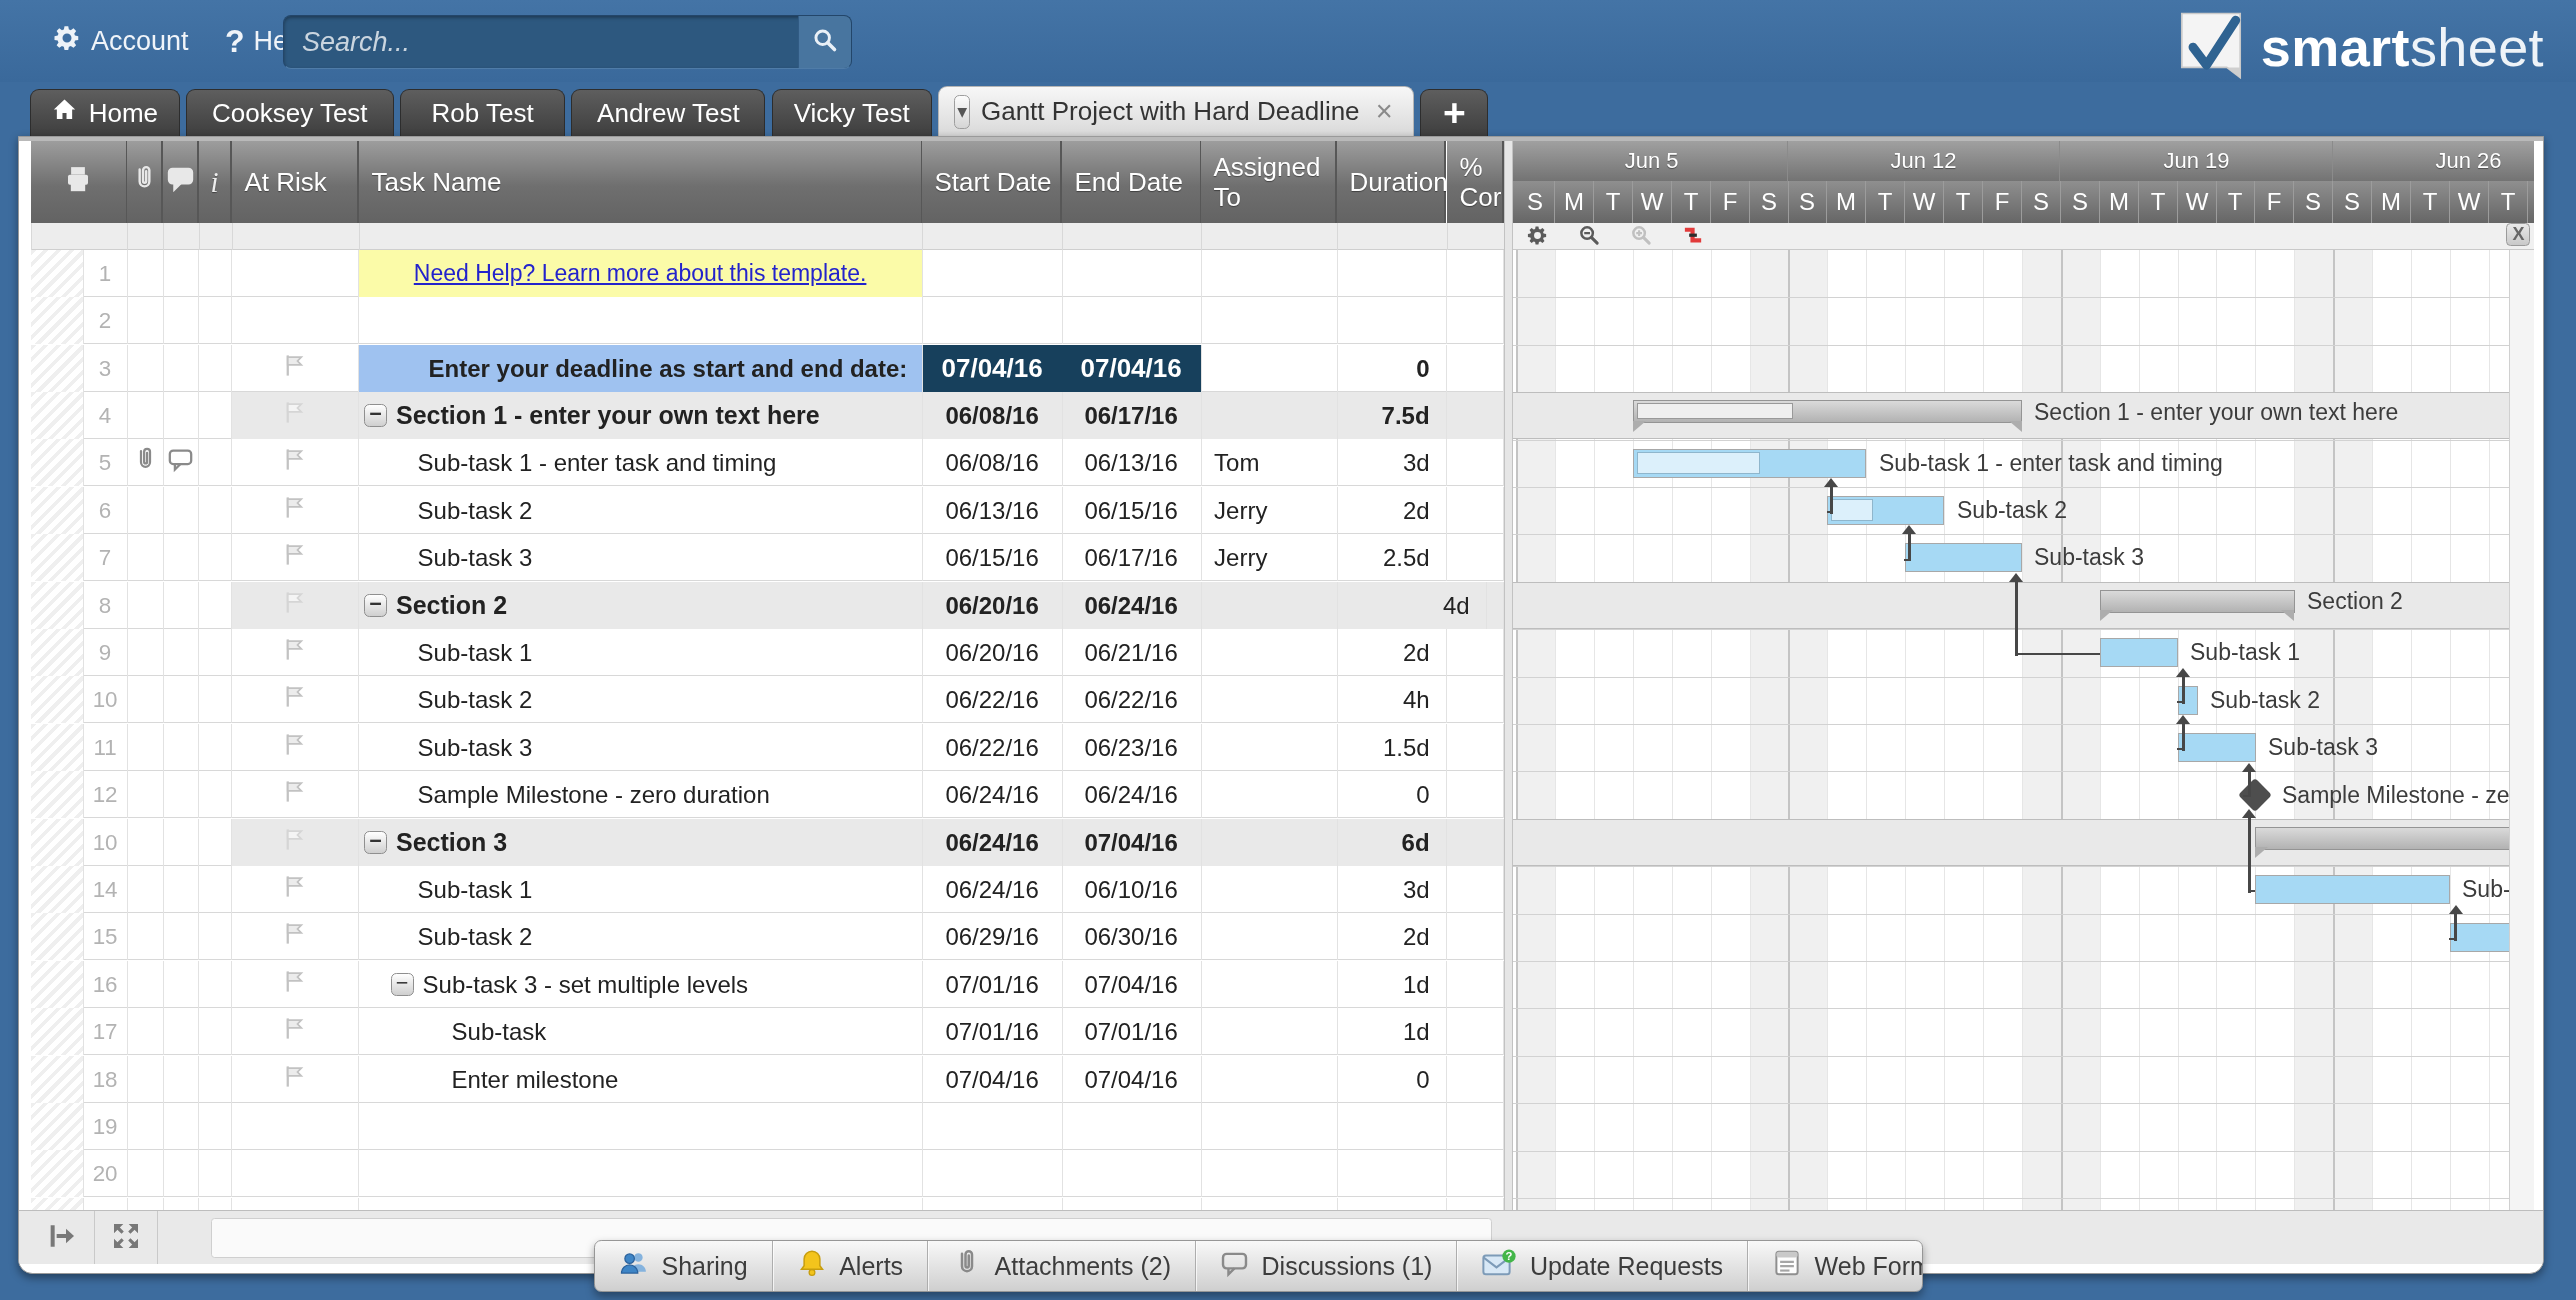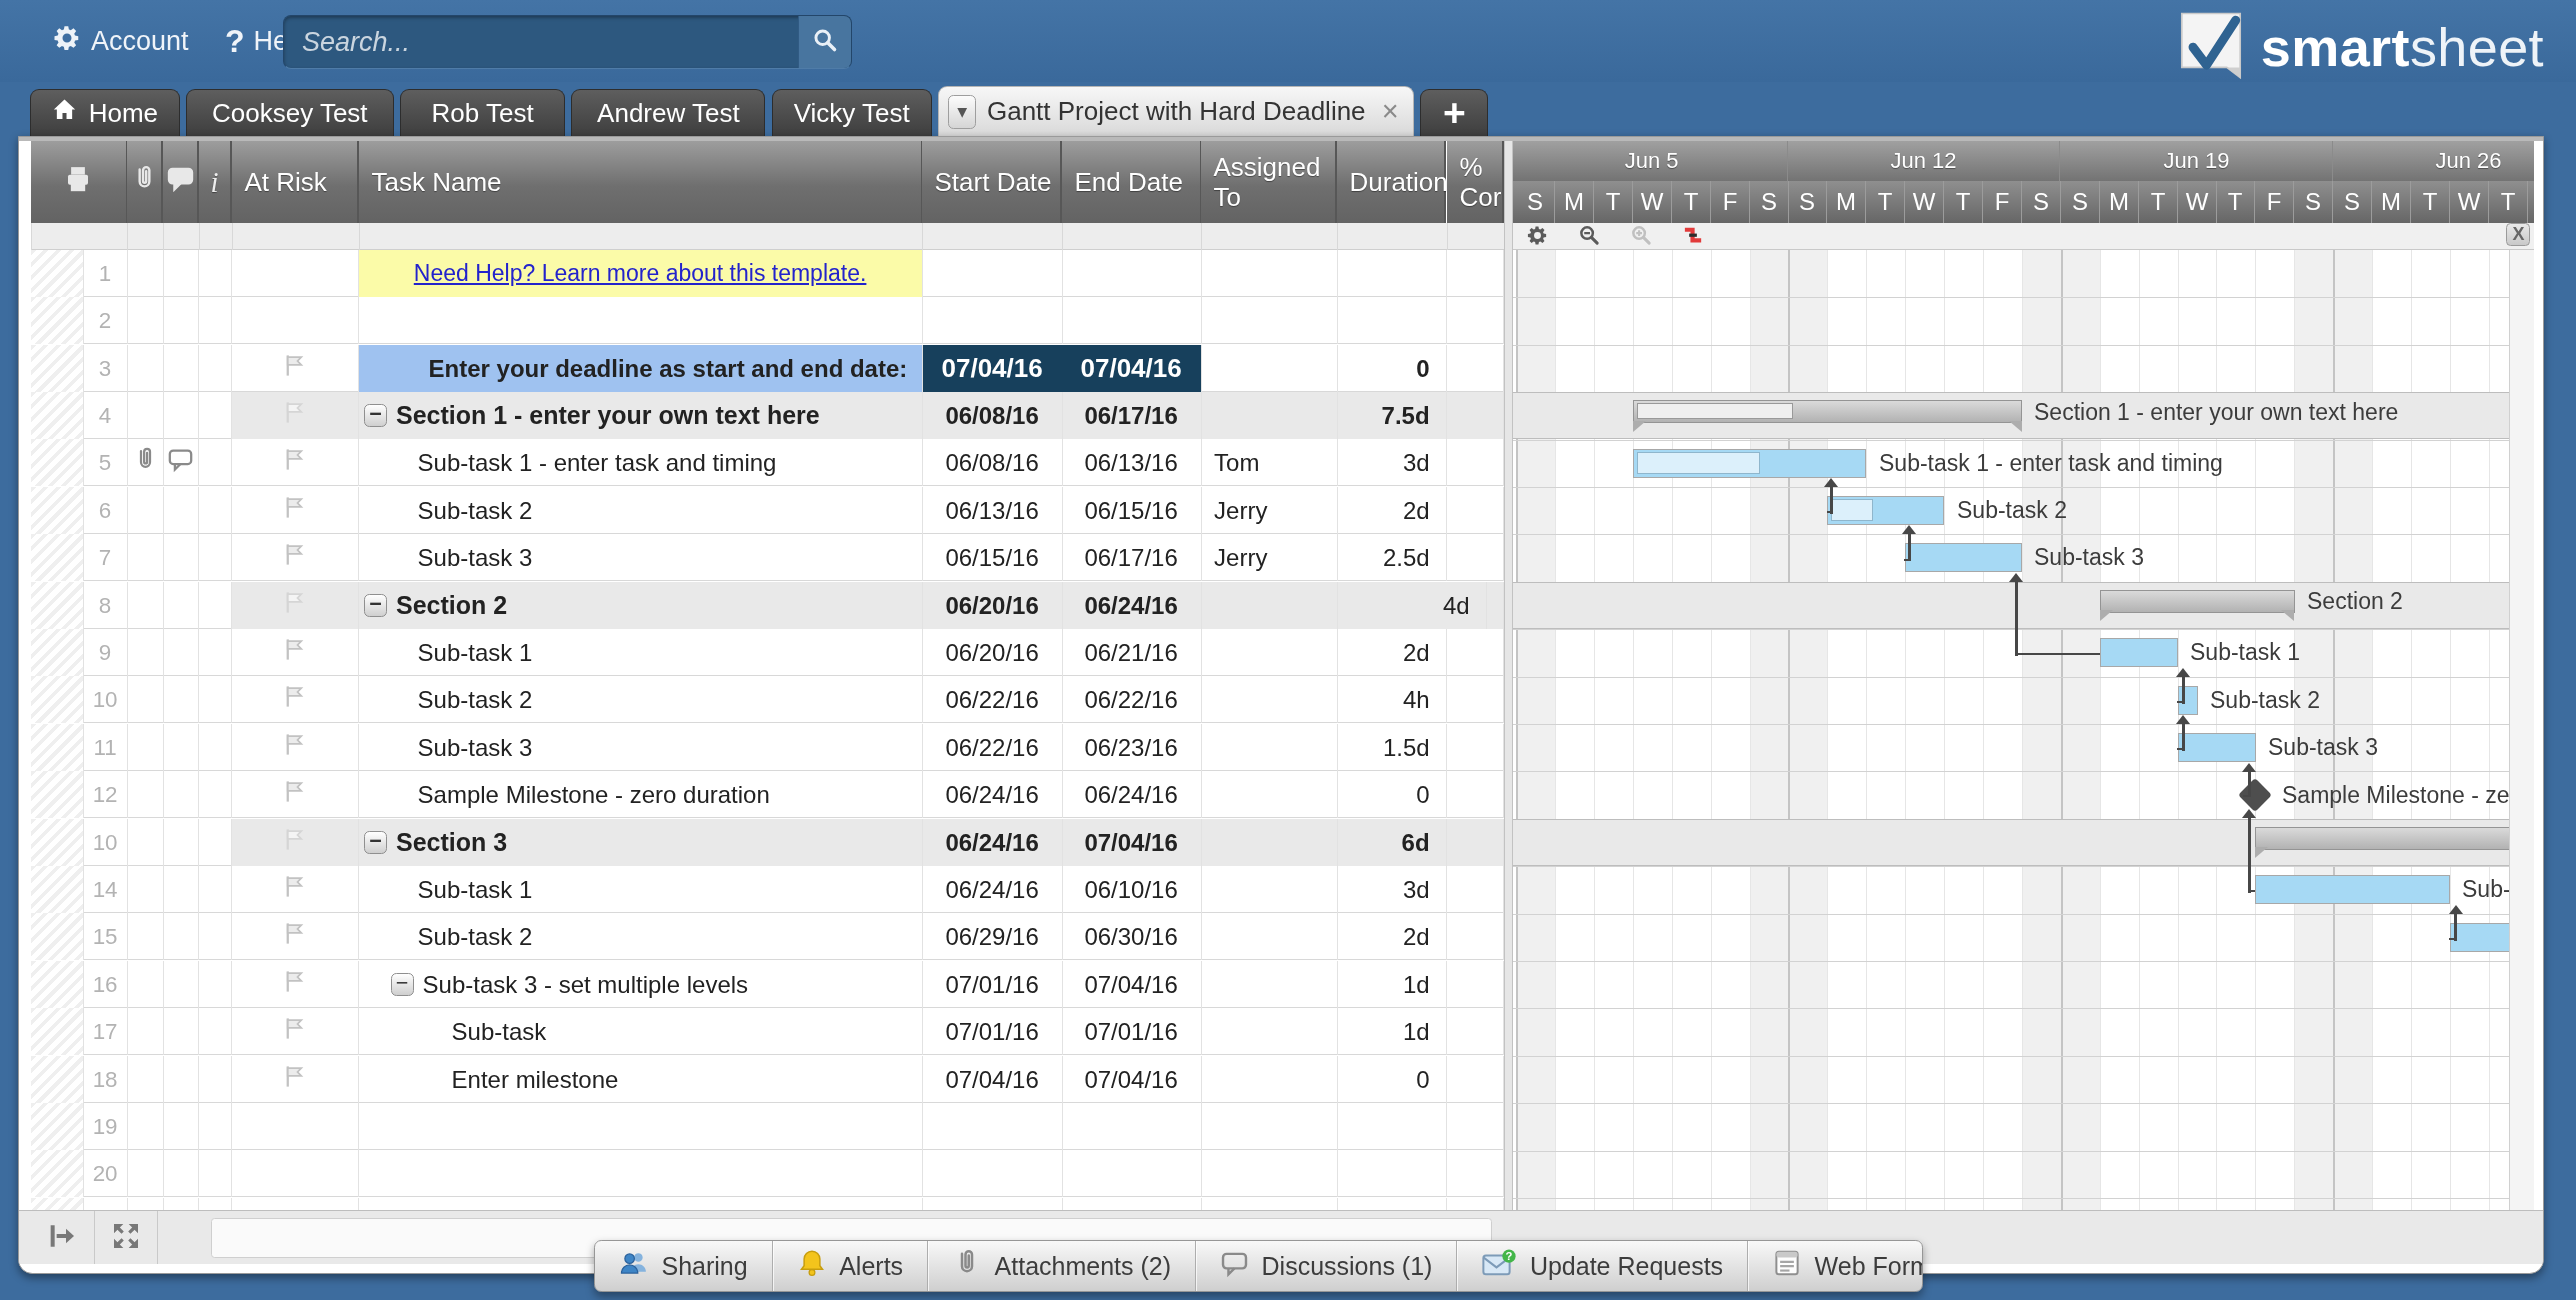--- a/index.html
+++ b/index.html
@@ -17,21 +17,21 @@
   .searchbox input::placeholder{color:rgba(255,255,255,.75);}
   .search-btn{width:52px;background:#48759f;border-left:0.9px solid #315b84;display:flex;align-items:center;justify-content:center;}
   .logo{right:32px;top:9px;display:flex;align-items:center;gap:16px;}
   .logo-text{font-size:54px;color:#ffffff;letter-spacing:0.4px;}
   .logo-text b{font-weight:bold;}
   .logo-text span{font-weight:normal;color:#eef3f8;}
   
   .tabstrip{left:0;top:82px;width:2576px;height:54px;display:flex;align-items:flex-end;padding-left:29.5px;box-sizing:border-box;gap:6.3px;}
   .tab{height:47px;border-radius:9px 9px 0 0;display:flex;align-items:center;justify-content:center;gap:10.7px;
        font-size:26px;color:#fff;background:linear-gradient(#5e5e5e,#3e3e3e);border:0.9px solid #2d2d2d;border-bottom:none;
-       box-sizing:border-box;padding:0 9px;white-space:nowrap;}
+       box-sizing:border-box;padding:0 15px;white-space:nowrap;}
   .tab.active{background:linear-gradient(#f7f7f7,#d9d9d9);color:#333;border-color:#b5b5b5;height:50px;}
   .tab .menu-btn{width:32px;height:32px;border:0.9px solid #9e9e9e;border-radius:5.4px;background:linear-gradient(#fcfcfc,#d5d5d5);
        color:#555;font-size:19.7px;display:flex;align-items:center;justify-content:center;}
   .tab .close-x{color:#8a8a8a;font-size:29px;padding:0 5.4px;}
   .tab.plus{width:68px;font-size:39px;font-weight:bold;}
   
   .sheet{left:18px;top:136px;width:2526px;height:1138px;background:#ffffff;border:1.8px solid #9a9a9a;
          border-radius:0 0 14.3px 14.3px;box-shadow:0 3.6px 9px rgba(0,0,0,.4);overflow:hidden;box-sizing:border-box;}
   .sheet-topstrip{left:0;top:0;width:2526px;height:3.6px;background:#b9b9b9;}
   .hdr-cell{top:3.6px;height:82px;background:linear-gradient(#9d9d9d,#6f6f6f 55%,#636363);border-right:2.7px solid #575757;

